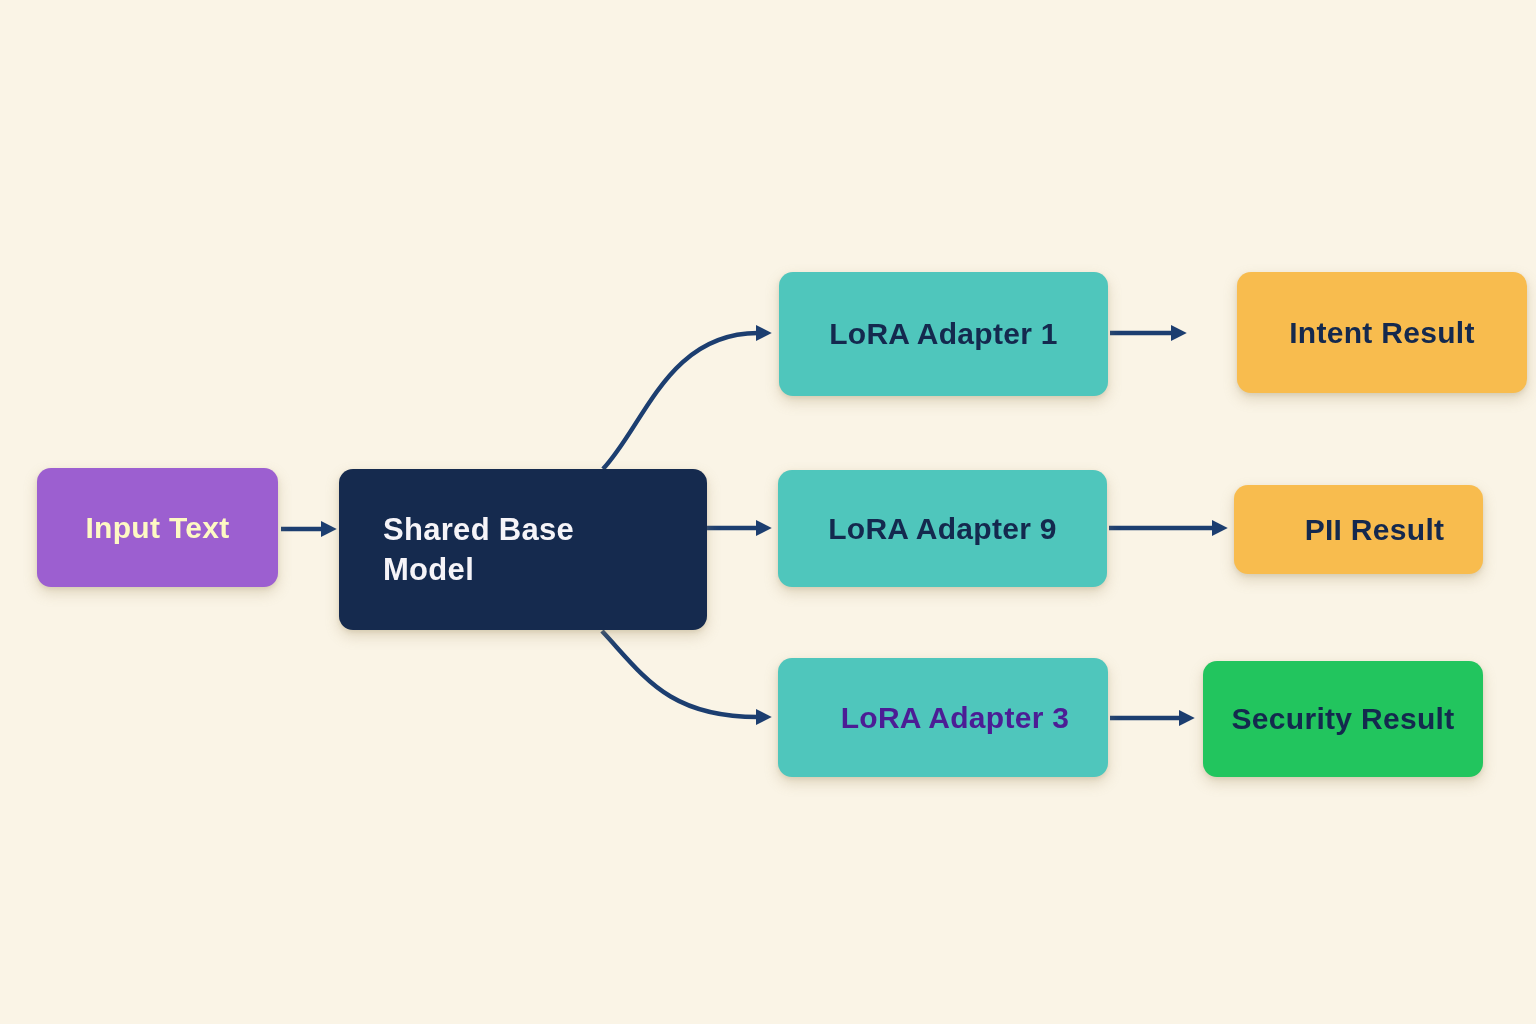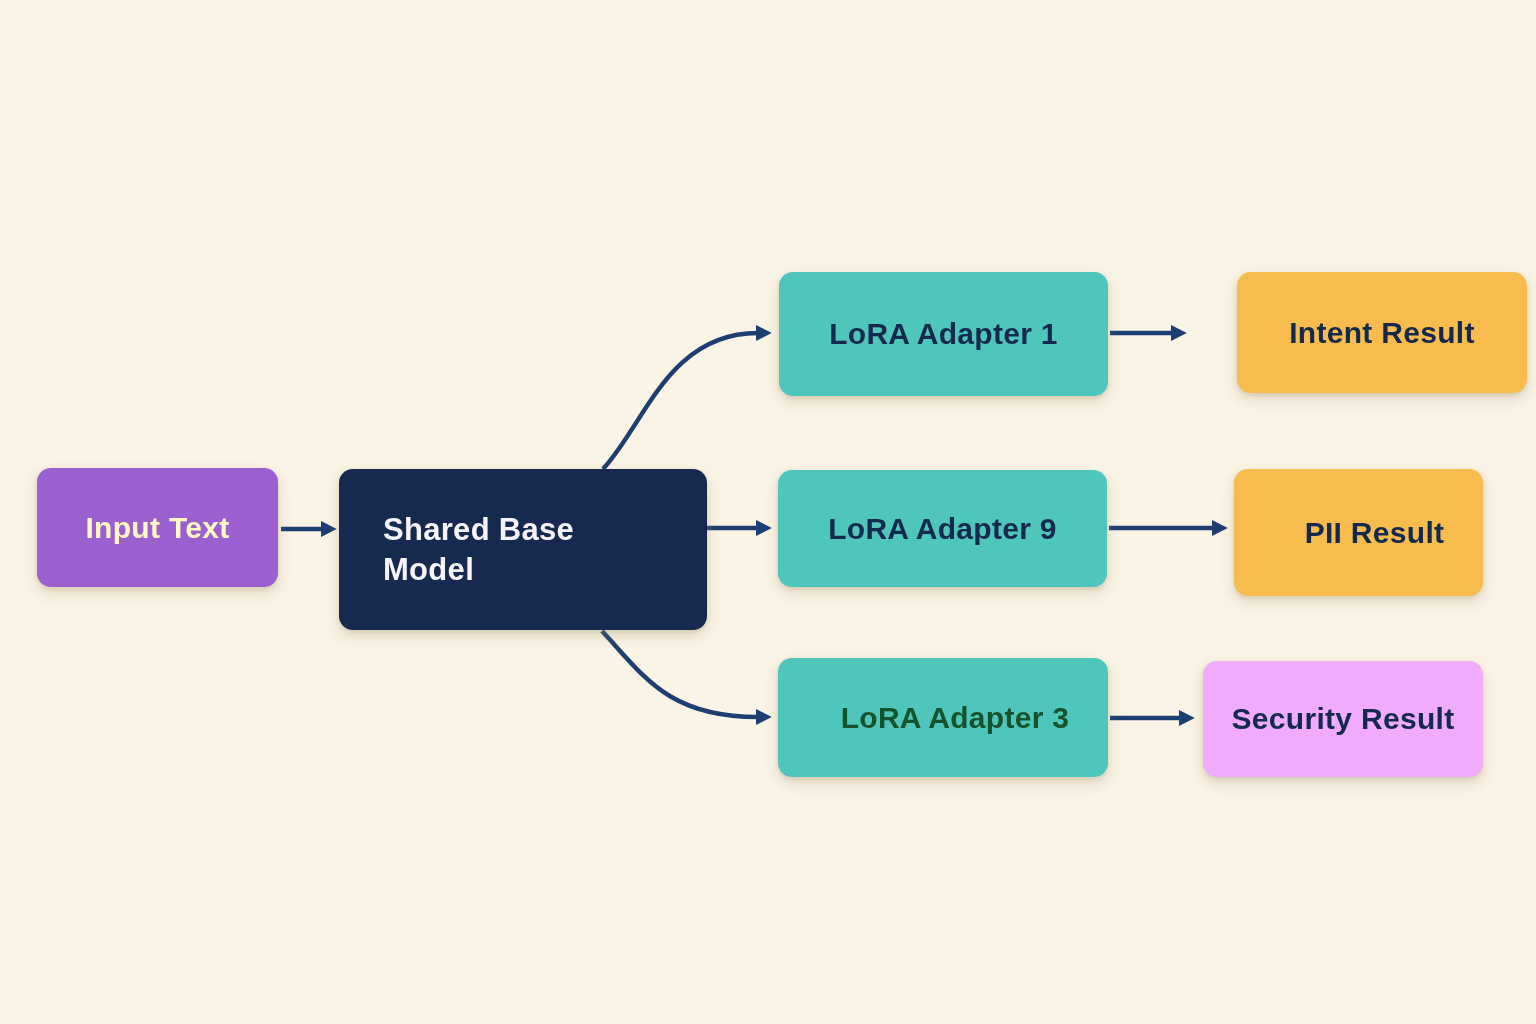--- a/index.html
+++ b/index.html
@@ -44,21 +44,21 @@
   
   #n-input     { left: 37px;   top: 468px; width: 241px; height: 119px; }
   #n-base      { left: 339px;  top: 469px; width: 368px; height: 161px;
                  justify-content: flex-start; padding-left: 44px; text-align: left;
                  font-size: 31px; line-height: 40px; }
   #n-base .node-label { width: 252px; }
   #n-adapter1  { left: 779px;  top: 272px; width: 329px; height: 124px; }
   #n-adapter2  { left: 778px;  top: 470px; width: 329px; height: 117px; }
   #n-adapter3  { left: 778px;  top: 658px; width: 330px; height: 119px; }
   #n-intent    { left: 1193px; top: 272px; width: 290px; height: 121px; margin-left: 44px; }
-  #n-pii       { left: 1234px; top: 469px; width: 249px; height: 127px; padding-left: 32px; }
+  #n-pii       { left: 1234px; top: 485px; width: 249px; height: 89px; padding-left: 32px; }
   #n-security  { left: 1203px; top: 661px; width: 280px; height: 116px; }
 </style>
 </head>
 <body>
 
 <div id="stage">
 
   <svg id="edge-layer" viewBox="0 0 1536 1024" xmlns="http://www.w3.org/2000/svg">
     <defs>
       <marker id="arrowhead" viewBox="0 0 10 10" refX="1.5" refY="5" markerWidth="3.6" markerHeight="3.6" orient="auto">
@@ -83,29 +83,29 @@
   </div>
 
   <div id="n-adapter1" class="node" style="background: rgb(79, 198, 188); color: rgb(20, 41, 78);">
     <span class="node-label">LoRA Adapter 1</span>
   </div>
 
   <div id="n-adapter2" class="node" style="background: rgb(79, 198, 188); color: rgb(20, 41, 78);">
     <span class="node-label">LoRA Adapter 9</span>
   </div>
 
-  <div id="n-adapter3" class="node" style="background: rgb(79, 198, 188); color: #14532d; padding-left: 24px;">
+  <div id="n-adapter3" class="node" style="background: rgb(79, 198, 188); color: #4c1d95; padding-left: 24px;">
     <span class="node-label">LoRA Adapter 3</span>
   </div>
 
   <div id="n-intent" class="node" style="background: rgb(248, 188, 78); color: rgb(20, 41, 78);">
     <span class="node-label">Intent Result</span>
   </div>
 
   <div id="n-pii" class="node" style="background: rgb(248, 188, 78); color: rgb(20, 41, 78);">
     <span class="node-label">PII Result</span>
   </div>
 
-  <div id="n-security" class="node" style="background: #f0abfc; color: rgb(20, 41, 78);">
+  <div id="n-security" class="node" style="background: #22c55e; color: rgb(20, 41, 78);">
     <span class="node-label">Security Result</span>
   </div>
 
 </div>
 
 </body></html>

